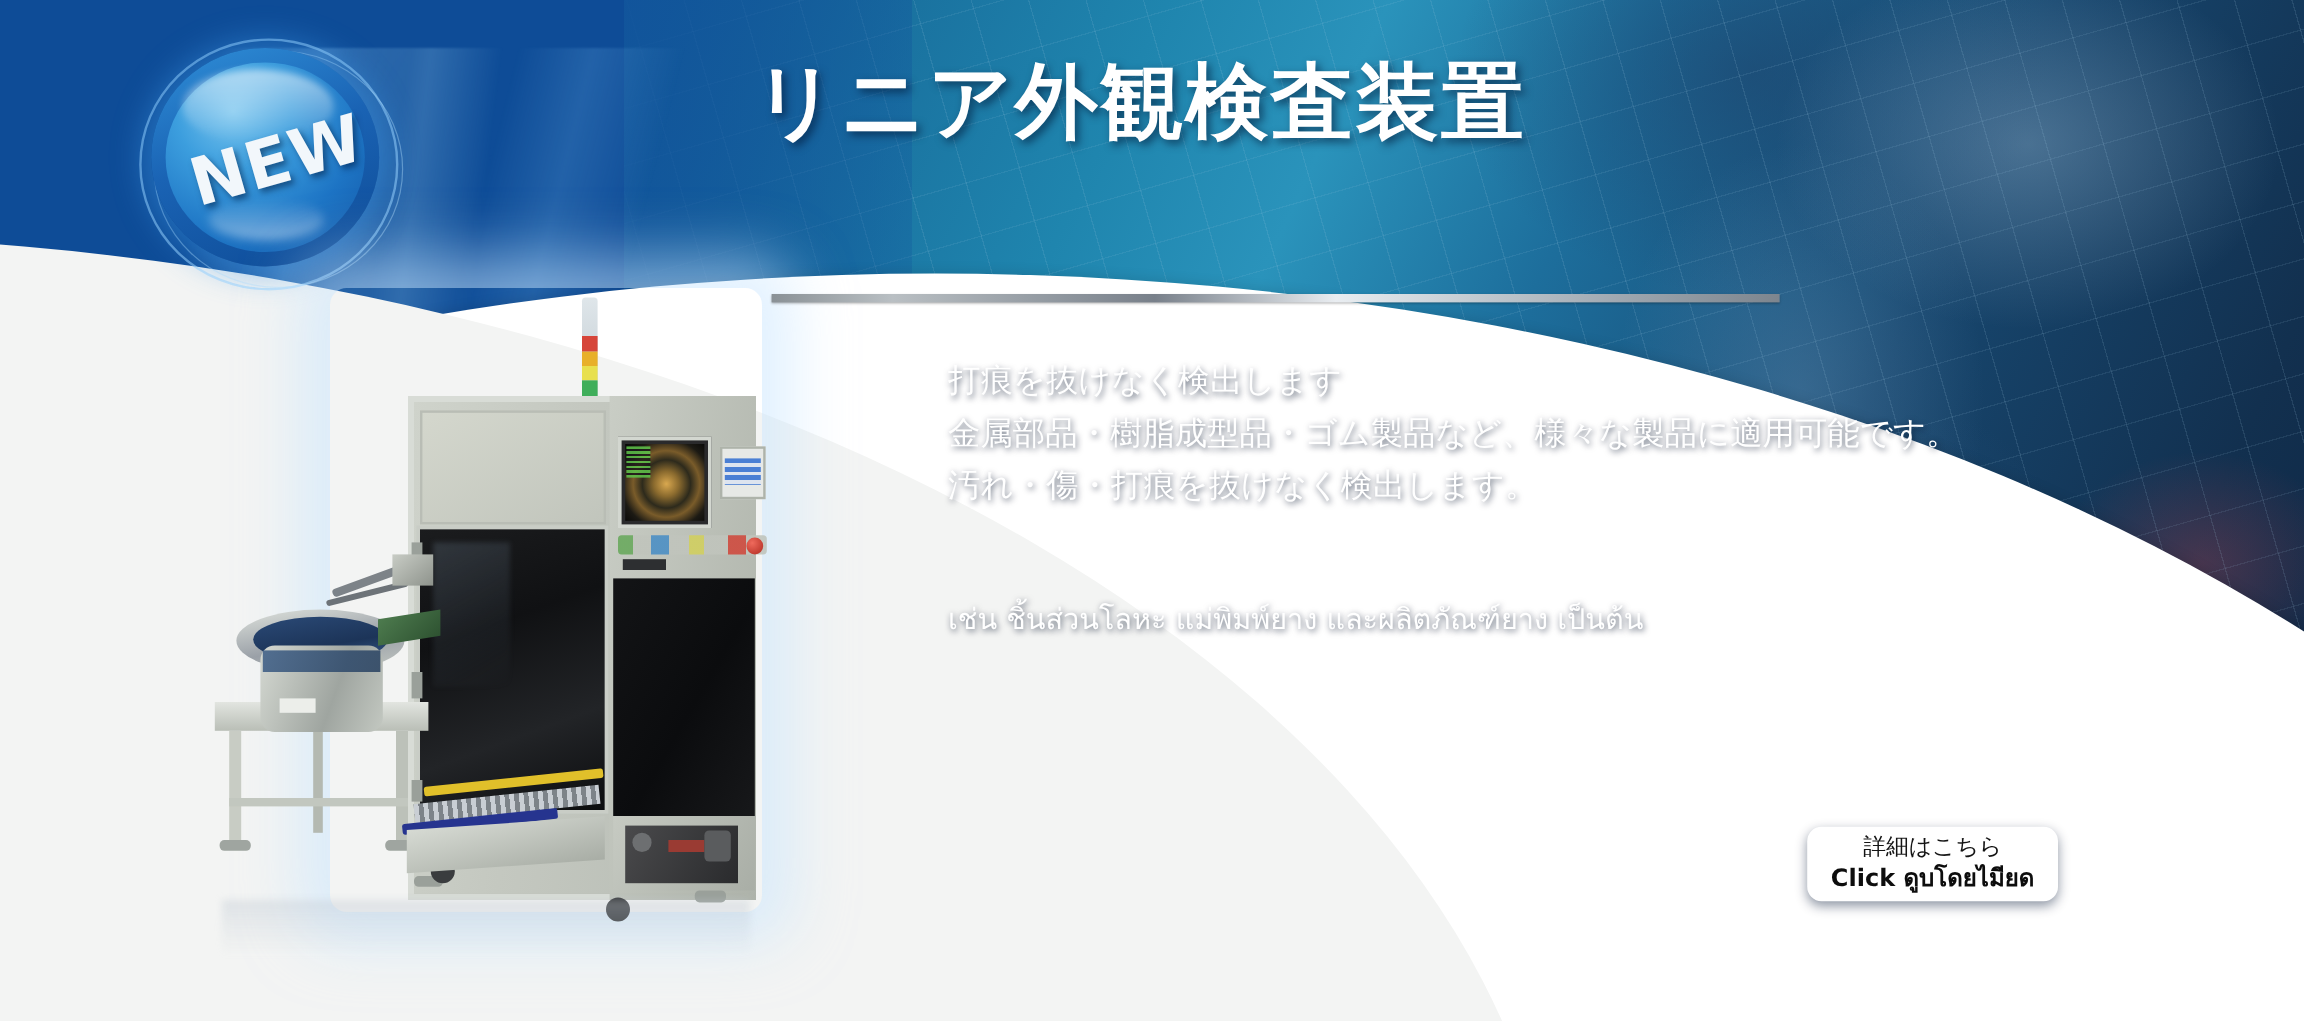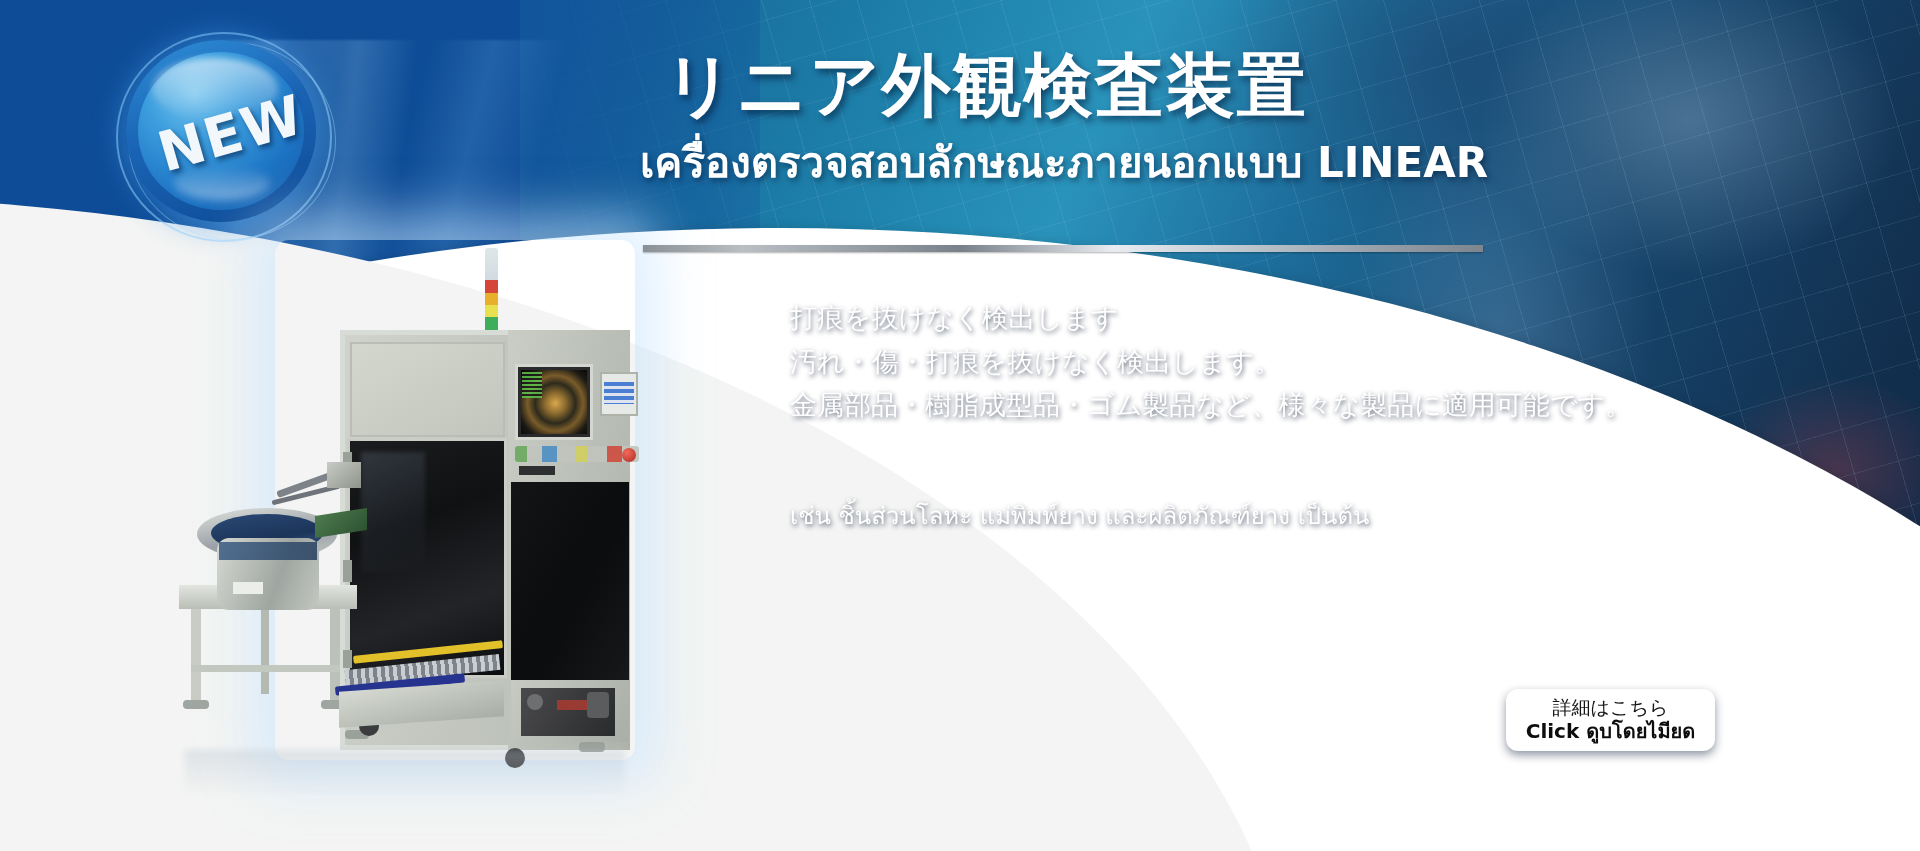--- a/index.html
+++ b/index.html
@@ -202,21 +202,21 @@
   .mc-conv-b{position:absolute;left:160px;top:450px;width:130px;height:9px;
     background:#26348f;transform:rotate(-6deg);border-radius:2px;}
   .mc-tray{position:absolute;left:164px;top:456px;width:165px;height:36px;
     background:linear-gradient(170deg,#d6dad3,#a8ada5);transform:skewY(-4deg);}
   .mc-reflection{position:absolute;left:10px;top:520px;width:440px;height:46px;
     background:linear-gradient(180deg,rgba(190,200,210,.38),rgba(255,255,255,0));
     filter:blur(3px);}
 
   
   .title-jp{
-    position:absolute;left:664px;top:48px;
+    position:absolute;left:628px;top:48px;
     font-family:"DejaVu Sans","Liberation Sans",sans-serif;
     font-weight:700;font-size:69px;line-height:1.08;color:#ffffff;
     letter-spacing:2px;
     text-shadow:3px 4px 7px rgba(0,20,50,.60);
     white-space:nowrap;
   }
   .title-th{
     position:absolute;left:640px;top:140px;
     font-family:"DejaVu Sans","Liberation Sans",sans-serif;
     font-weight:700;font-size:42px;line-height:1.1;color:#ffffff;
@@ -246,21 +246,21 @@
 
   
   .cta{
     position:absolute;left:1506px;top:689px;width:209px;height:62px;
     background:#ffffff;border-radius:12px;
     box-shadow:0 4px 10px rgba(0,20,50,.45);
     display:flex;flex-direction:column;align-items:center;justify-content:center;
     cursor:pointer;
   }
   .cta-jp{font-size:19px;color:#141414;line-height:1.25;
-    font-family:Liberation Serif, serif;}
+    font-family:Liberation Mono, monospace;}
   .cta-th{font-size:20px;color:#0d0d0d;font-weight:700;line-height:1.25;
     font-family:"DejaVu Sans","Liberation Sans",sans-serif;}
 </style>
 </head>
 <body>
 
 <div id="banner">
 
   <div class="bg-photo"></div>
   <div class="bg-grid"></div>
@@ -338,27 +338,26 @@
     <div class="mc-chute"></div>
 
     <div class="mc-conv-y"></div>
     <div class="mc-conv-rail"></div>
     <div class="mc-conv-b"></div>
     <div class="mc-tray"></div>
     <div class="mc-reflection"></div>
   </div>
 
   <div class="title-jp">リニア外観検査装置</div>
-  <div class="title-th">เครื่องตรวจสอบลักษณะภายนอกแบบ  LINEAR</div>
   <div class="divider"></div>
 
   <div class="body-jp">
     <div>打痕を抜けなく検出します</div>
+    <div>金属部品・樹脂成型品・ゴム製品など、様々な製品に適用可能です。</div>
     <div>汚れ・傷・打痕を抜けなく検出します。</div>
-    <div>金属部品・樹脂成型品・ゴム製品など、様々な製品に適用可能です。</div>
   </div>
 
   <div class="body-th">
     <div>เช่น ชิ้นส่วนโลหะ แม่พิมพ์ยาง และผลิตภัณฑ์ยาง เป็นต้น</div>
   </div>
 
   <div class="cta">
     <div class="cta-jp">詳細はこちら</div>
     <div class="cta-th">Click  ดูบโดยไมียด</div>
   </div>

